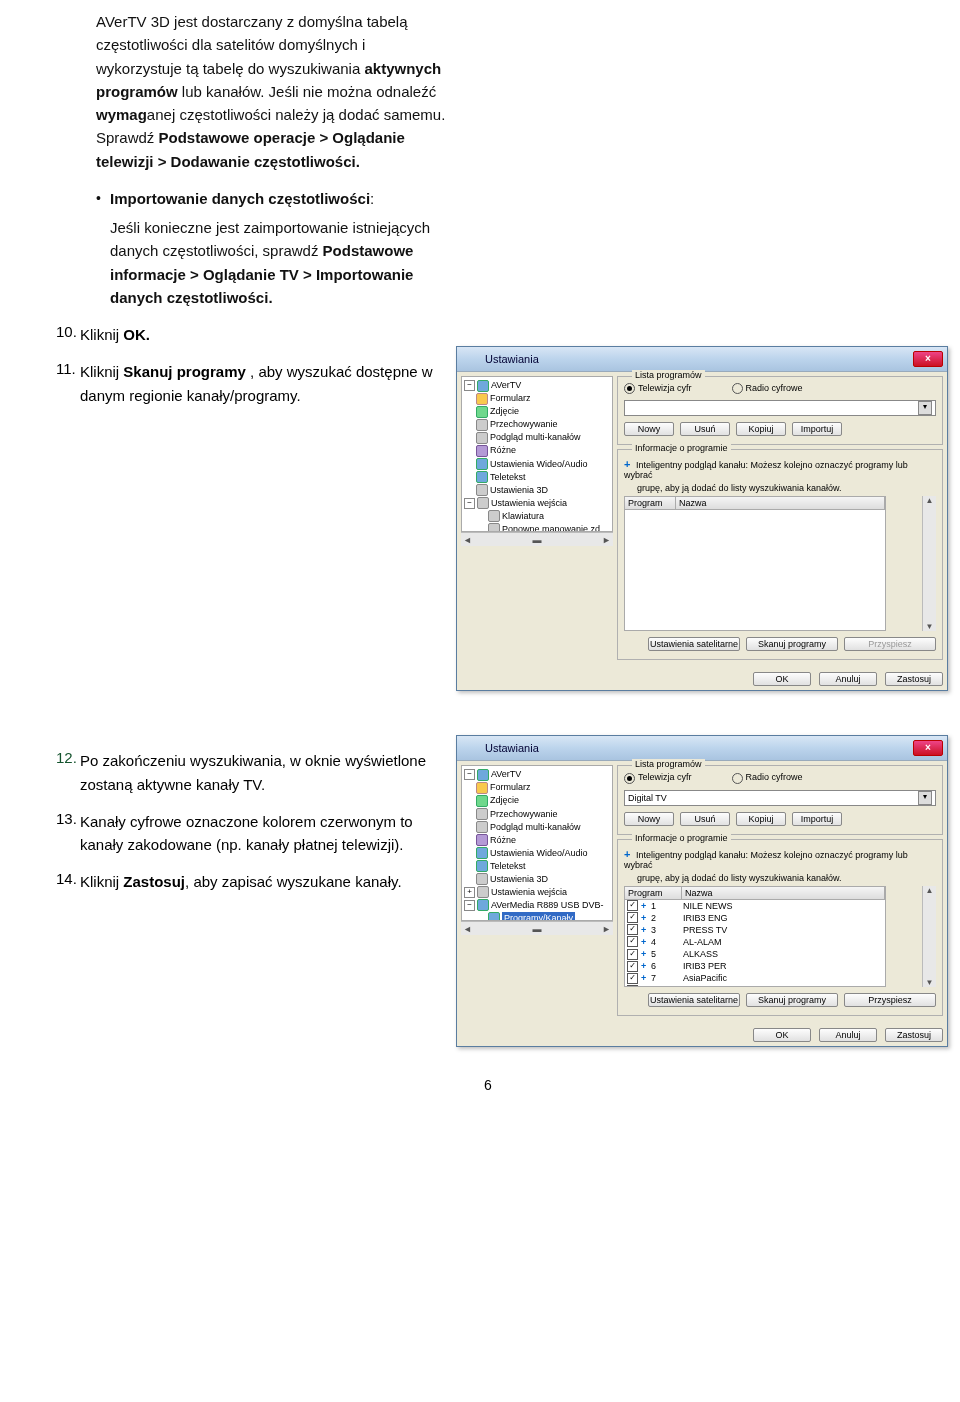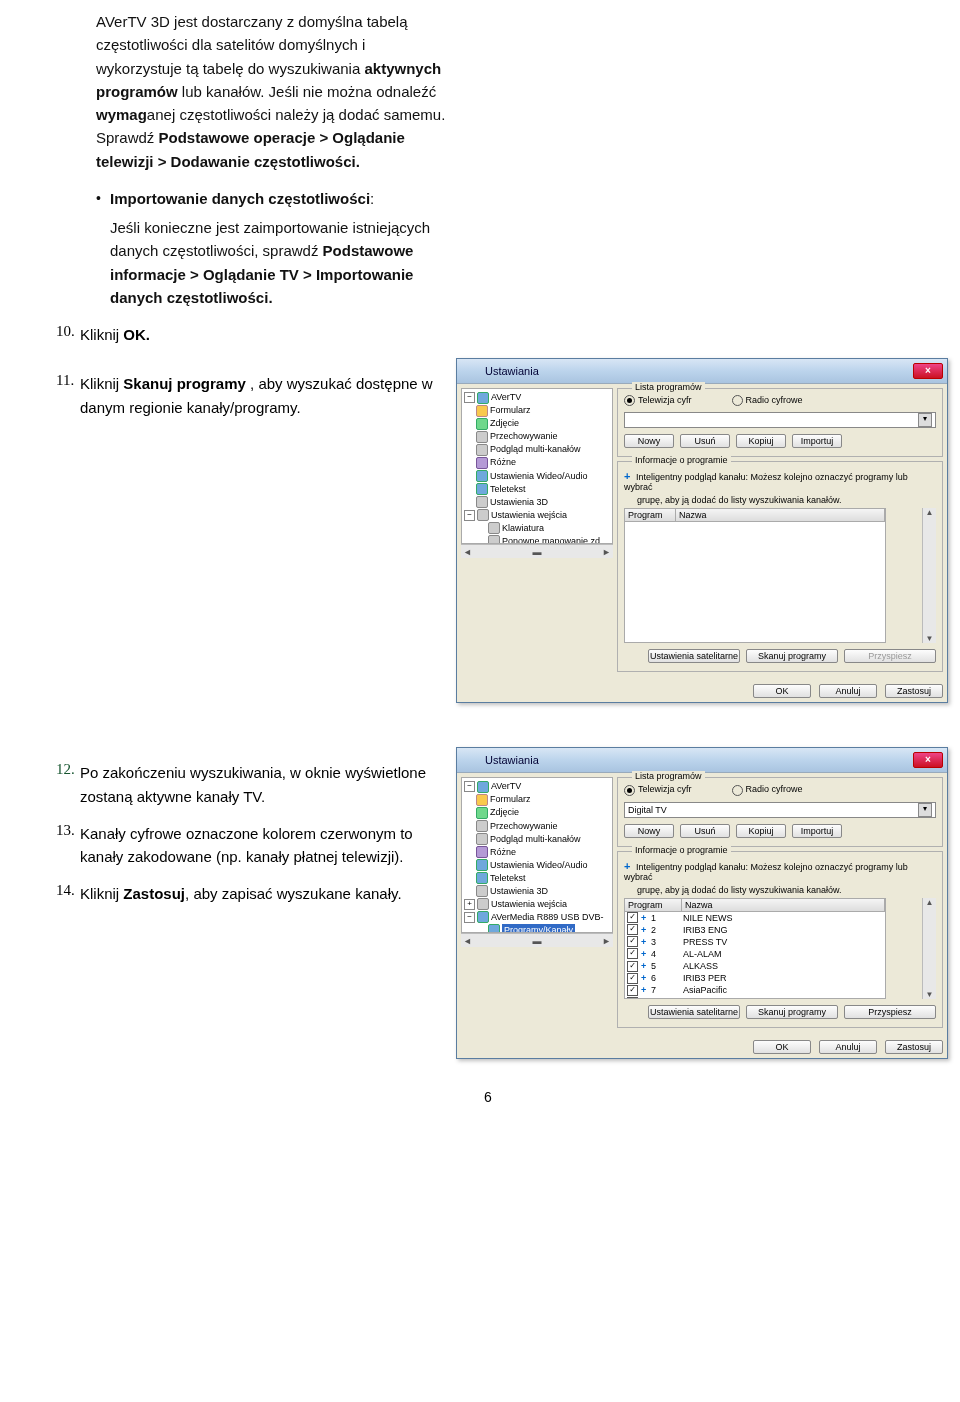--- a/index.html
+++ b/index.html
@@ -43,32 +43,31 @@
   }
   ol.steps > li {
     display: flex;
     margin-top: 14px;
   }
   .step-num {
     width: 24px;
     flex: 0 0 24px;
     font-size: 15px;
     color: #000080;
-    font-family: Liberation Serif, serif;
   }
   .step-text {
     flex: 1;
     font-size: 15px;
     line-height: 1.55;
     width: 320px;
   }
   .row {
     display: flex;
     align-items: flex-start;
-    margin-top: 12px;
+    margin-top: 0;
   }
   .left-col {
     width: 390px;
     flex: 0 0 390px;
   }
   .right-col {
     flex: 1;
   }
 
   

